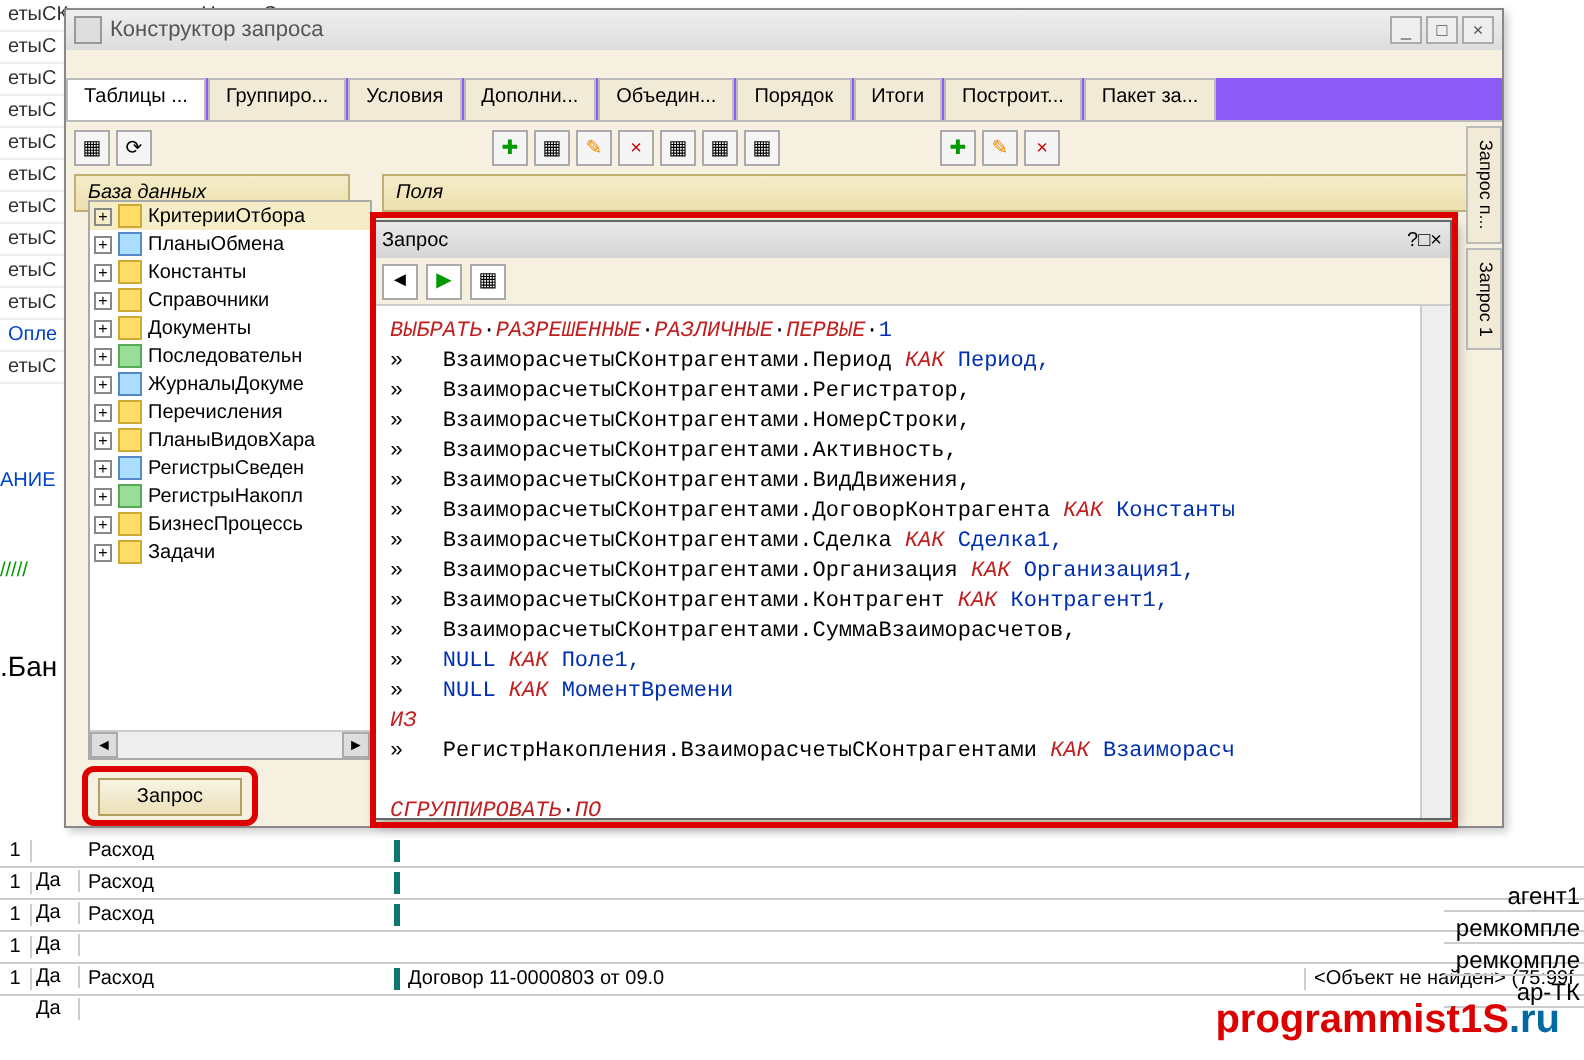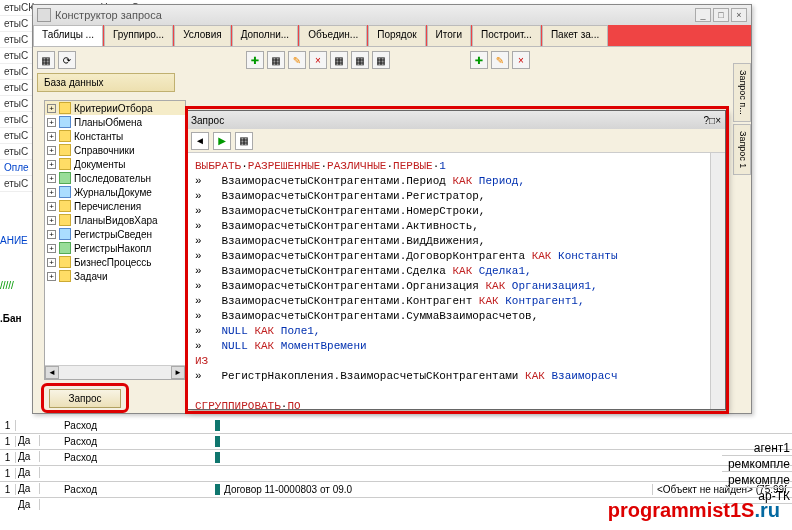--- a/index.html
+++ b/index.html
@@ -2,66 +2,66 @@
 <html><head>
 <meta charset="utf-8">
 <style>
 * { box-sizing: border-box; margin: 0; padding: 0; }
 body { font-family: Arial, sans-serif; font-size: 11px; background: #fff; width: 792px; height: 530px; overflow: hidden; position: relative; }
 .bg-list { position: absolute; left: 0; top: 0; width: 45px; }
 .bg-list div { padding: 2px 4px; color: #333; border-bottom: 1px solid #eee; font-size: 10px; }
 .bg-list .blue { color: #0044cc; }
 .bg-link { position: absolute; left: 0; top: 235px; color: #0044cc; font-size: 10px; }
 .bg-slash { position: absolute; left: 0; top: 280px; color: #090; font-size: 10px; }
-.bg-ban { position: absolute; left: 0; top: 313px; font-size: 10px; font-weight: bold; }
+.bg-ban { position: absolute; left: 0; top: 325px; font-size: 14px; }
 .main-window { position: absolute; left: 32px; top: 4px; width: 720px; height: 410px; border: 1px solid #888; background: #f5f0e0; box-shadow: 2px 2px 4px rgba(0,0,0,.2); }
 .title-bar { height: 20px; background: linear-gradient(#eee,#ddd); display: flex; align-items: center; padding: 0 4px; font-size: 11px; color: #555; }
 .title-bar .icon { width: 14px; height: 14px; margin-right: 4px; background: #ddd; border: 1px solid #999; }
 .title-bar .spacer { flex: 1; }
 .title-bar .wbtn { width: 16px; height: 14px; margin-left: 2px; background: #eee; border: 1px solid #aaa; text-align: center; line-height: 12px; font-size: 9px; cursor: pointer; }
-.tabs { display: flex; background: #ef4444; border-bottom: 1px solid #bbb; height: 22px; }
+.tabs { display: flex; background: #8b5cf6; border-bottom: 1px solid #bbb; height: 22px; margin-top: 14px; }
 .tab { padding: 3px 8px; border: 1px solid #bbb; border-bottom: none; background: #f0ead6; margin-right: 1px; font-size: 10px; cursor: pointer; white-space: nowrap; }
 .tab.active { background: #fff; }
 .toolbar-row { display: flex; padding: 4px; gap: 20px; }
 .toolbar { display: flex; gap: 3px; align-items: center; }
 .tbtn { width: 18px; height: 18px; border: 1px solid #aaa; background: #f5f5f5; cursor: pointer; display: flex; align-items: center; justify-content: center; font-size: 10px; }
 .tbtn.green { color: #090; }
 .tbtn.red { color: #c00; }
 .tbtn.orange { color: #e80; }
-.sections { display: flex; padding: 0 4px; gap: 16px; }
+.sections { display: flex; padding: 0 4px; gap: 16px; font-style: italic; }
 .section-head { flex: 1; background: linear-gradient(#f5ecc8,#ede0b0); border: 1px solid #c0b070; padding: 3px 6px; font-size: 10px; }
 .db-tree { position: absolute; left: 44px; top: 100px; width: 142px; height: 280px; background: #fff; border: 1px solid #aaa; overflow: hidden; }
 .tree-item { display: flex; align-items: center; padding: 1px 2px; gap: 3px; white-space: nowrap; font-size: 10px; cursor: pointer; }
 .tree-item.sel { background: #f5ecc8; }
 .tree-exp { width: 9px; height: 9px; border: 1px solid #888; text-align: center; line-height: 7px; font-size: 8px; }
 .tree-icon { width: 12px; height: 12px; background: #8bc; border: 1px solid #589; }
 .tree-icon.y { background: #fd6; border-color: #ca3; }
 .tree-icon.b { background: #adf; border-color: #58c; }
 .tree-icon.g { background: #9d9; border-color: #5a5; }
 .tree-scroll { position: absolute; bottom: 0; left: 0; right: 0; height: 14px; background: #eee; border-top: 1px solid #ccc; display: flex; }
 .tree-scroll .arr { width: 14px; background: #ddd; border: 1px solid #aaa; text-align: center; font-size: 8px; line-height: 12px; }
 .query-button { position: absolute; left: 41px; top: 383px; width: 88px; height: 30px; border: 3px solid #d00; border-radius: 6px; display: flex; align-items: center; justify-content: center; }
 .query-button-inner { background: linear-gradient(#f8f4e4,#ece0b8); border: 1px solid #b0a060; padding: 3px 18px; font-size: 10px; cursor: pointer; }
 .sub-window { position: absolute; left: 186px; top: 110px; width: 540px; height: 300px; background: #fff; border: 1px solid #666; box-shadow: 3px 3px 6px rgba(0,0,0,.3); display: flex; flex-direction: column; }
 .sub-title { height: 18px; background: linear-gradient(#e8e8e8,#d5d5d5); display: flex; align-items: center; padding: 0 4px; font-size: 10px; }
 .sub-title .spacer { flex: 1; }
 .sub-toolbar { height: 24px; background: #f5f0e0; border-bottom: 1px solid #ccc; display: flex; align-items: center; padding: 0 4px; gap: 4px; }
 .sub-tbtn { width: 18px; height: 18px; border: 1px solid #aaa; background: #fff; cursor: pointer; text-align: center; line-height: 16px; font-size: 10px; }
 .query-body { flex: 1; background: #fff; padding: 6px 8px; font-family: 'Courier New', monospace; font-size: 11px; line-height: 15px; overflow: hidden; position: relative; white-space: pre; }
-.kw { color: #c02020; }
+.kw { color: #c02020; font-style: italic; }
 .alias { color: #0030b0; }
 .query-scroll { position: absolute; right: 0; top: 0; bottom: 0; width: 15px; background: #eee; border-left: 1px solid #ccc; }
 .right-vert { position: absolute; right: 0; top: 58px; width: 18px; display: flex; flex-direction: column; gap: 2px; }
 .vert-tab { writing-mode: vertical-rl; background: #f0ead6; border: 1px solid #bbb; padding: 6px 2px; font-size: 9px; cursor: pointer; }
 .red-frame { position: absolute; left: 185px; top: 106px; width: 544px; height: 308px; border: 3px solid #d00; pointer-events: none; }
 .bottom-grid { position: absolute; left: 0; top: 418px; width: 792px; }
 .grid-row { display: flex; border-bottom: 1px solid #ccc; font-size: 10px; height: 16px; align-items: center; }
 .grid-row .c1 { width: 16px; border-right: 1px solid #ccc; text-align: center; }
 .grid-row .c2 { width: 24px; border-right: 1px solid #ccc; padding-left: 2px; margin-top: 30px; }
-.grid-row .c3 { width: 160px; border-right: 5px solid #0f766e; padding-left: 4px; margin-left: 20px; }
+.grid-row .c3 { width: 160px; border-right: 3px solid #0f766e; padding-left: 4px; }
 .grid-row .c4 { flex: 1; padding-left: 4px; }
 .grid-row .c5 { width: 140px; border-left: 1px solid #ccc; padding-left: 4px; }
 .watermark { position: absolute; right: 12px; bottom: 8px; font-size: 20px; font-weight: bold; color: #d00; font-family: Arial; }
 .watermark .b { color: #0369a1; }
 .right-frag { position: absolute; right: 0; top: 440px; width: 70px; font-size: 12px; text-align: right; }
 .right-frag div { border-bottom: 1px solid #ccc; padding: 1px 2px; height: 16px; }
 </style>
 </head>
 <body>
 
@@ -118,20 +118,21 @@
       <span class="tbtn">▦</span>
     </div>
     <div class="toolbar" style="margin-left:60px">
       <span class="tbtn green">✚</span>
       <span class="tbtn orange">✎</span>
       <span class="tbtn red">×</span>
     </div>
   </div>
   <div class="sections">
     <div class="section-head" style="flex:0 0 138px">База данных</div>
+    <div class="section-head">Поля</div>
   </div>
   <div class="right-vert">
     <div class="vert-tab">Запрос п...</div>
     <div class="vert-tab">Запрос 1</div>
   </div>
 </div>
 
 <div class="db-tree" id="tree">
   <div class="tree-item sel">
       <span class="tree-exp">+</span>

